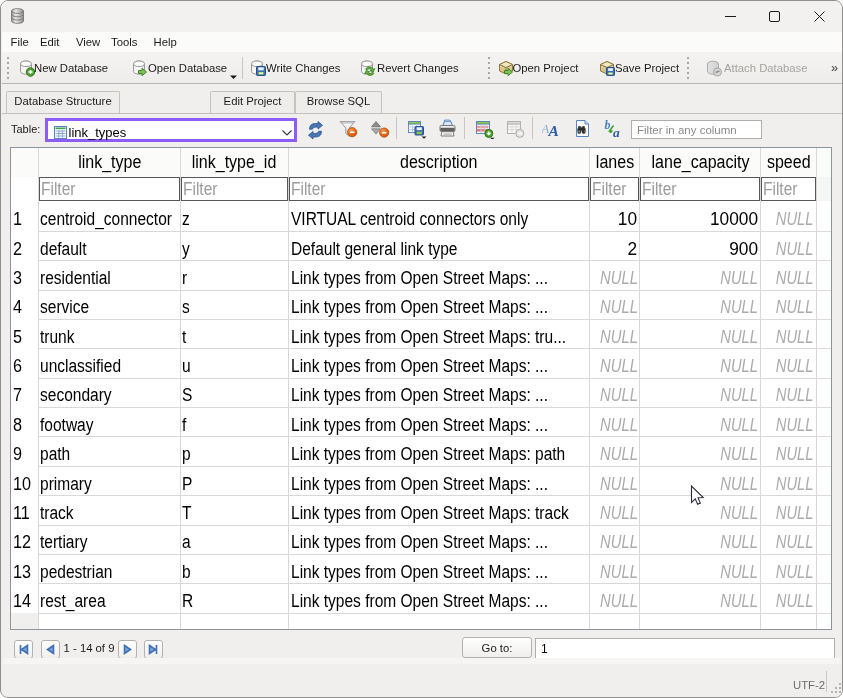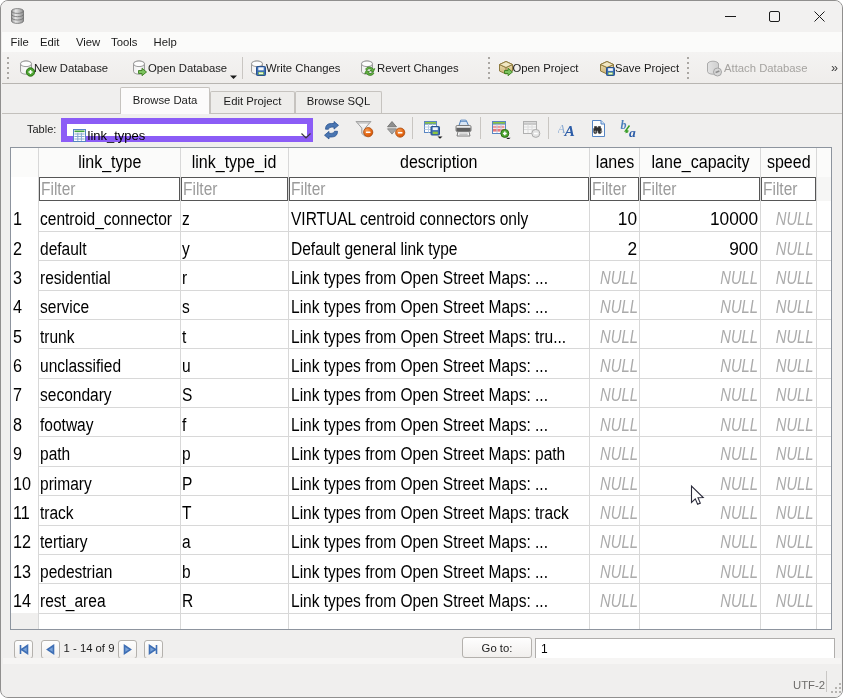--- a/index.html
+++ b/index.html
@@ -27,21 +27,21 @@
             background-size:2px 100%; background-repeat:no-repeat; background-position:1px 0; }
 
   
   #tabrow { position:absolute; left:1px; top:83px; width:841px; height:30px; background:#f0efee; }
   .tab { position:absolute; top:7px; height:22px; background:#eeedeb; border:1px solid #c6c3bf; border-bottom:none;
          border-radius:2px 2px 0 0; font-size:11.3px; color:#1b1b1b; text-align:center; padding-top:2.5px; }
   #tabline { position:absolute; left:1px; top:111.5px; width:841px; height:1px; background:#c3c0bc; }
   .tabsel { top:3px; height:27px; background:#fcfbfb; z-index:3; padding-top:5.5px; }
 
   
-  #comborow { position:absolute; left:1px; top:113px; width:674px; height:34px; background:#f0efee;margin-left:16px; }
+  #comborow { position:absolute; left:1px; top:113px; width:674px; height:34px; background:#f0efee; }
 
   
   #grid { position:absolute; left:8.5px; top:146px; width:822px; height:483px; background:#ffffff;
           border:1px solid #8d949e; }
   .hcell { position:absolute; top:0; height:29px; font-size:18px; line-height:20px; color:#000; text-align:center;
            padding-top:4.3px; transform:scaleX(0.89); }
   .vline { position:absolute; top:0px; width:1px; height:481px; background:#d8d8d8; }
   .hrowline { position:absolute; height:1px; background:#d8d8d8; left:27.5px; width:792.5px; }
   .rnum { position:absolute; left:2.5px; width:26px; font-size:18px; line-height:20px; color:#000;
           transform:scaleX(0.9); transform-origin:0 50%; }
@@ -234,29 +234,29 @@
 
   <div id="menubar">
     <div class="menuitem" style="left:8.5px;">File</div>
     <div class="menuitem" style="left:38px;">Edit</div>
     <div class="menuitem" style="left:74px;">View</div>
     <div class="menuitem" style="left:109px;">Tools</div>
     <div class="menuitem" style="left:151.5px;">Help</div>
   </div>
 
   <div id="tabrow">
-    <div class="tab tabsel" style="left:118px; width:90px;">Browse Data</div>
+    <div class="tab" style="left:4px; width:114px;">Database Structure</div>
     <div class="tab" style="left:208px; width:85px;">Edit Project</div>
     <div class="tab" style="left:293px; width:87px;">Browse SQL</div>
   </div>
   <div id="tabline"></div>
 
   <div id="comborow">
     <div class="abs" style="left:9px; top:9px; font-size:11px; color:#1b1b1b;">Table:</div>
-    <div class="abs" style="left:42.5px; top:4px; width:252px; height:24px; background:#fff; border:6px solid #8b5cf6;">
+    <div class="abs" style="left:42.5px; top:4px; width:252px; height:24px; background:#fff; border:3px solid #8b5cf6;">
       <div id="ic-tablegrid" class="abs" style="left:5px; top:3.5px;"><svg width="15" height="15" viewBox="0 0 15 15"> 
             <rect x="1.5" y="1.5" width="12" height="12" fill="#fdfdfd" stroke="#5585c4" stroke-width="1"></rect> 
             <rect x="2.5" y="2.5" width="10" height="1.6" fill="#3fa33f"></rect> 
             <path d="M2.5 6 h10 M2.5 8.5 h10 M2.5 11 h10 M5.8 4.8 v8 M9.4 4.8 v8" stroke="#88a9d2" stroke-width="1"></path>
           </svg></div>
       <div class="abs" style="left:21px; top:4px; font-size:13px; color:#000;">link_types</div>
       <svg class="abs" style="left:233px; top:8px;" width="12" height="8">
           <path d="M1.5 1.5 l4.5 4.5 4.5 -4.5" stroke="#3a3a3a" stroke-width="1.2" fill="none"></path>
         </svg>
     </div>
@@ -348,20 +348,21 @@
           <path d="M4.5 7.5 h2.2 v1.2 h1.6 v-1.2 h2.2 v2 h0.8 v3.5 a1.6 1.6 0 0 1 -3.2 0 v-1.5 h-1.2 v1.5 a1.6 1.6 0 0 1 -3.2 0 v-3.5 h0.8 z" fill="#2f2f2f" stroke="#1a1a1a" stroke-width="0.5"></path> 
           <circle cx="5.3" cy="12.6" r="1.1" fill="#8a8a8a"></circle> 
           <circle cx="11.3" cy="12.6" r="1.1" fill="#8a8a8a"></circle>
         </svg></div>
     <div id="ic-replace" class="abs" style="left:602px; top:5px;"><svg width="19" height="19" viewBox="0 0 19 19"> 
           <text x="0.5" y="9.5" font-family="Liberation Serif" font-size="12" font-style="italic" font-weight="bold" fill="#4a7ebb">b</text> 
           <text x="9" y="17.5" font-family="Liberation Serif" font-size="13.5" font-style="italic" font-weight="bold" fill="#2d5da8">a</text> 
           <path d="M9.5 6.5 l-4 5.5 h3" fill="none" stroke="#3a9e28" stroke-width="1.5"></path> 
           <path d="M5.2 14.2 l1.6 -3.2 1.4 2.6 z" fill="#3a9e28"></path>
         </svg></div>
+    <input id="anyfilter" class="abs" style="left: 629px; top: 6px; width: 131px; height: 19px; border: 1px solid rgb(176, 174, 172); background: rgb(255, 255, 255); font-size: 11.5px; padding-left: 5px; color: rgb(138, 138, 138); font-family: &quot;Liberation Sans&quot;, sans-serif;" value="Filter in any column" readonly="">
   </div>
 
   <div id="grid">
     <div class="abs" style="left:0;top:0;width:820px;height:29px;background:#fbfbfa;"></div>
     <div class="hcell" style="left:28.0px; width:141.5px;">link_type</div>
     <div class="hcell" style="left:169.5px; width:108.0px;">link_type_id</div>
     <div class="hcell" style="left:277.5px; width:301.5px;">description</div>
     <div class="hcell" style="left:579.0px; width:50.0px;">lanes</div>
     <div class="hcell" style="left:629.0px; width:121.0px;">lane_capacity</div>
     <div class="hcell" style="left:750.0px; width:55.5px;">speed</div>

